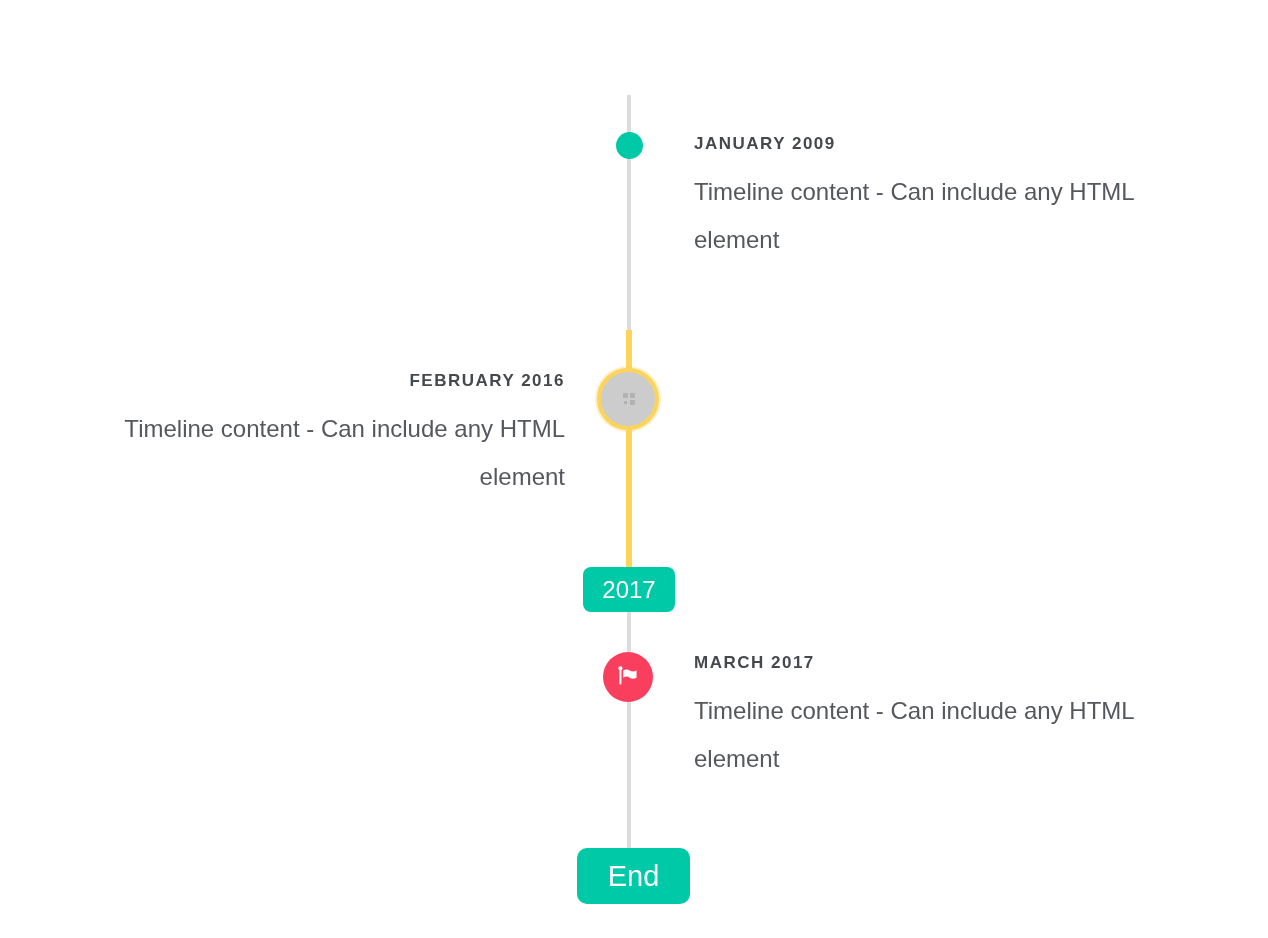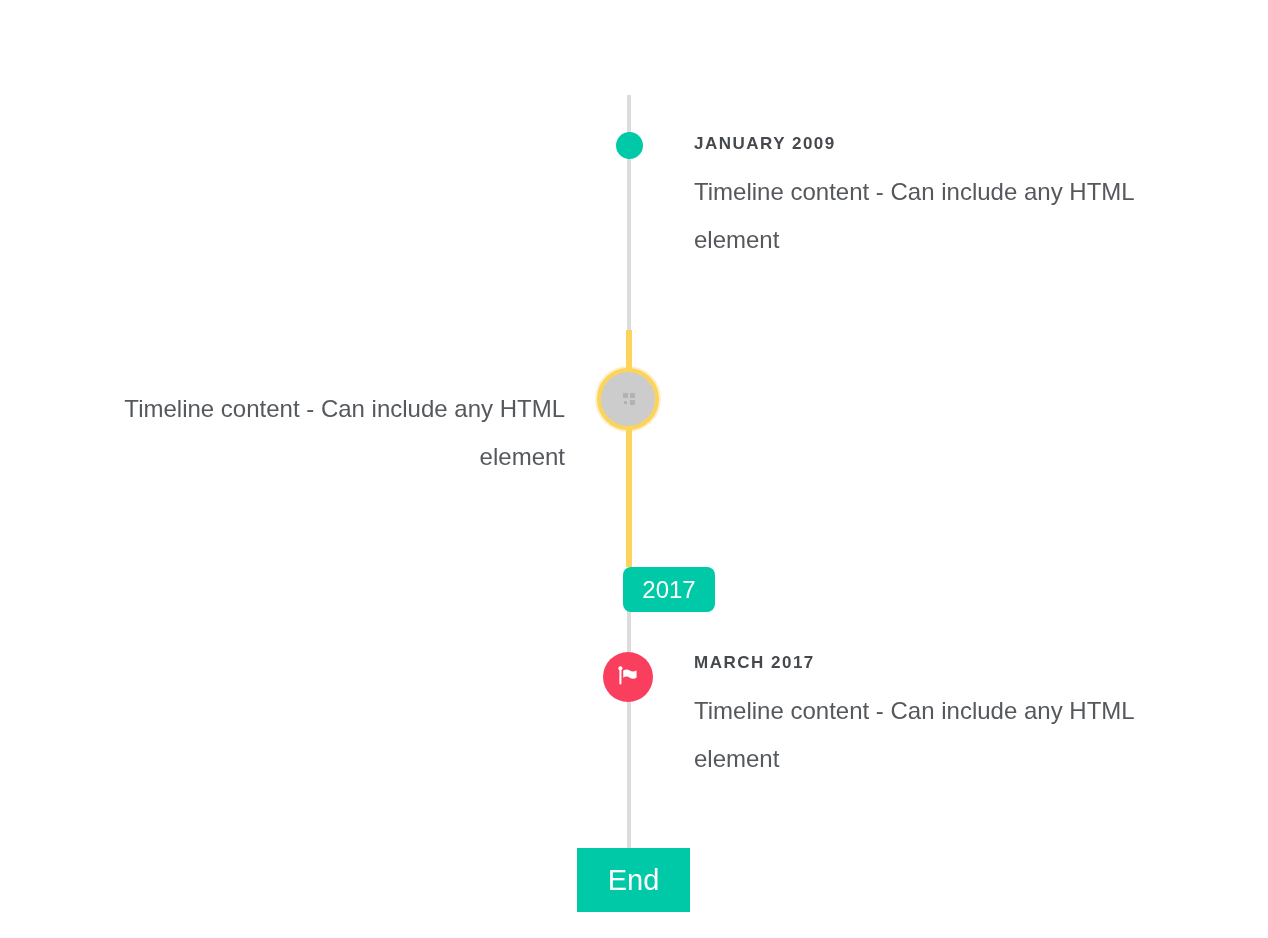--- a/index.html
+++ b/index.html
@@ -29,22 +29,22 @@
   .seg2{top:330px;height:237px;}
   .seg3{top:611px;height:237px;}
 
   .badge{
     position:absolute;z-index:3;
     display:flex;align-items:center;justify-content:center;
     background:var(--accent-teal);
     color:var(--badge-text);
   }
   .badge.start{left:569px;top:31px;width:120px;height:64px;border-radius:10px;font-size:29px;}
-  .badge.year{left:583px;top:567px;width:92px;height:45px;border-radius:8px;font-size:24px;margin-left:40px;}
-  .badge.end{left:577px;top:848px;width:113px;height:64px;border-radius:0;font-size:29px;}
+  .badge.year{left:583px;top:567px;width:92px;height:45px;border-radius:8px;font-size:24px;}
+  .badge.end{left:577px;top:848px;width:113px;height:56px;border-radius:10px;font-size:29px;}
 
   .marker{position:absolute;z-index:2;border-radius:50%;}
   .marker.dot{left:616px;top:132px;width:27px;height:27px;background:var(--accent-teal);}
   .marker.image{
     left:597px;top:368px;width:62px;height:62px;
     background:var(--marker-gray-fill);
     border:4px solid var(--highlight-yellow);
     box-shadow:0 0 0 2px rgba(252,212,91,0.35);
     display:flex;align-items:center;justify-content:center;
   }
@@ -94,20 +94,21 @@
     <span>
       <svg class="broken-img" width="17" height="15" viewBox="0 0 17 15" aria-hidden="true">
         <rect x="3" y="1" width="5" height="5" fill="#b2b2b2"></rect>
         <rect x="10" y="1" width="5" height="5" fill="#b2b2b2"></rect>
         <rect x="4" y="9" width="3" height="3" fill="#b2b2b2"></rect>
         <rect x="10" y="8" width="5" height="5" fill="#b2b2b2"></rect>
       </svg>
     </span>
   </div>
   <div class="event left feb">
+    <div class="date">FEBRUARY 2016</div>
     <div class="content">Timeline content - Can include any HTML element</div>
   </div>
 
   <div class="badge year">2017</div>
 
   <div class="marker flag">
     <span>
       <svg viewBox="0 0 24 24" aria-hidden="true">
         <circle cx="5" cy="4" r="1.9" fill="#ffffff"></circle>
         <rect x="4.05" y="4.6" width="1.9" height="14.4" rx="0.95" fill="#ffffff"></rect>

